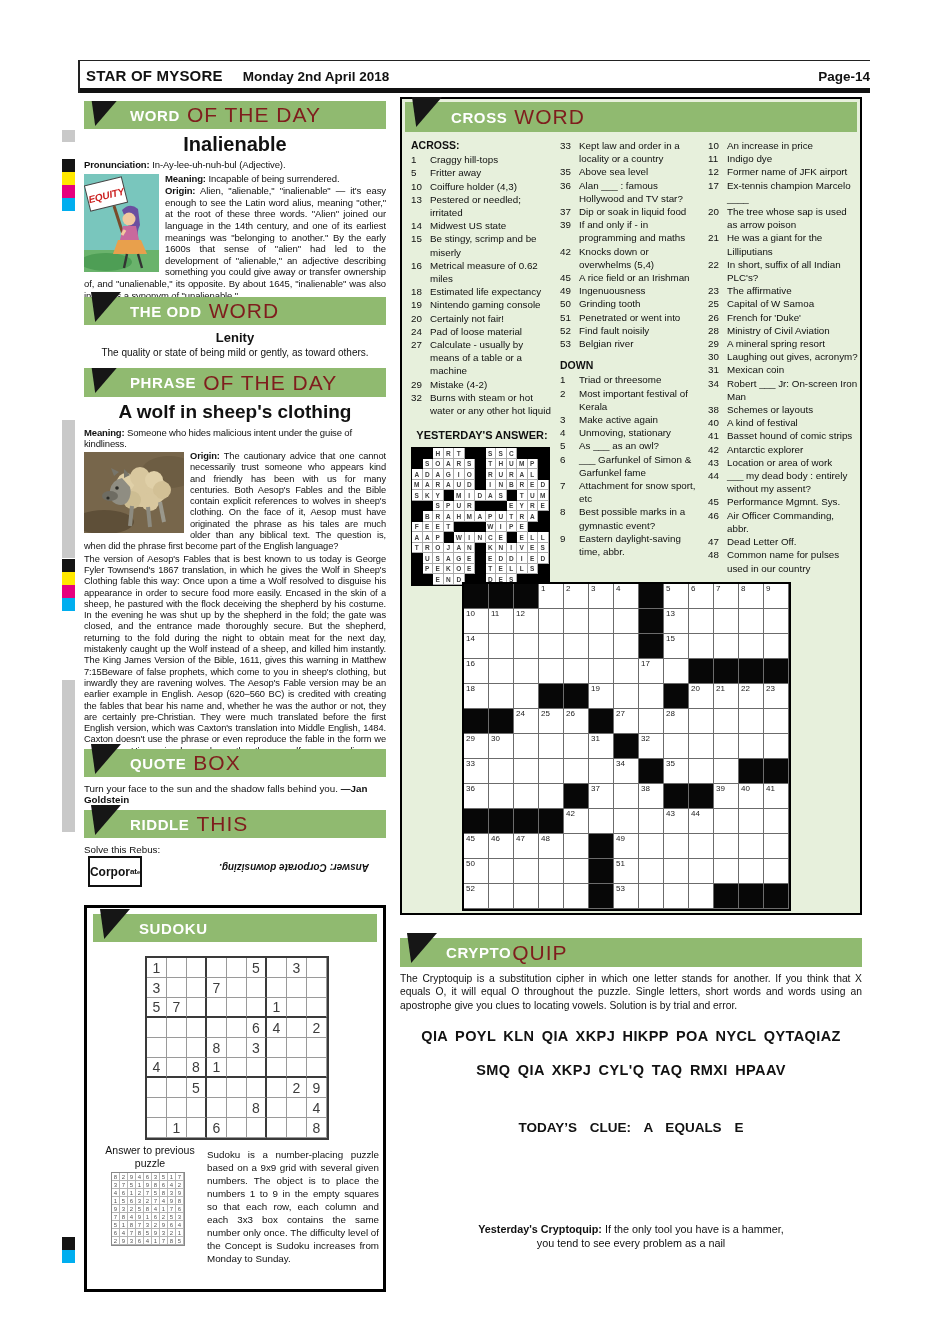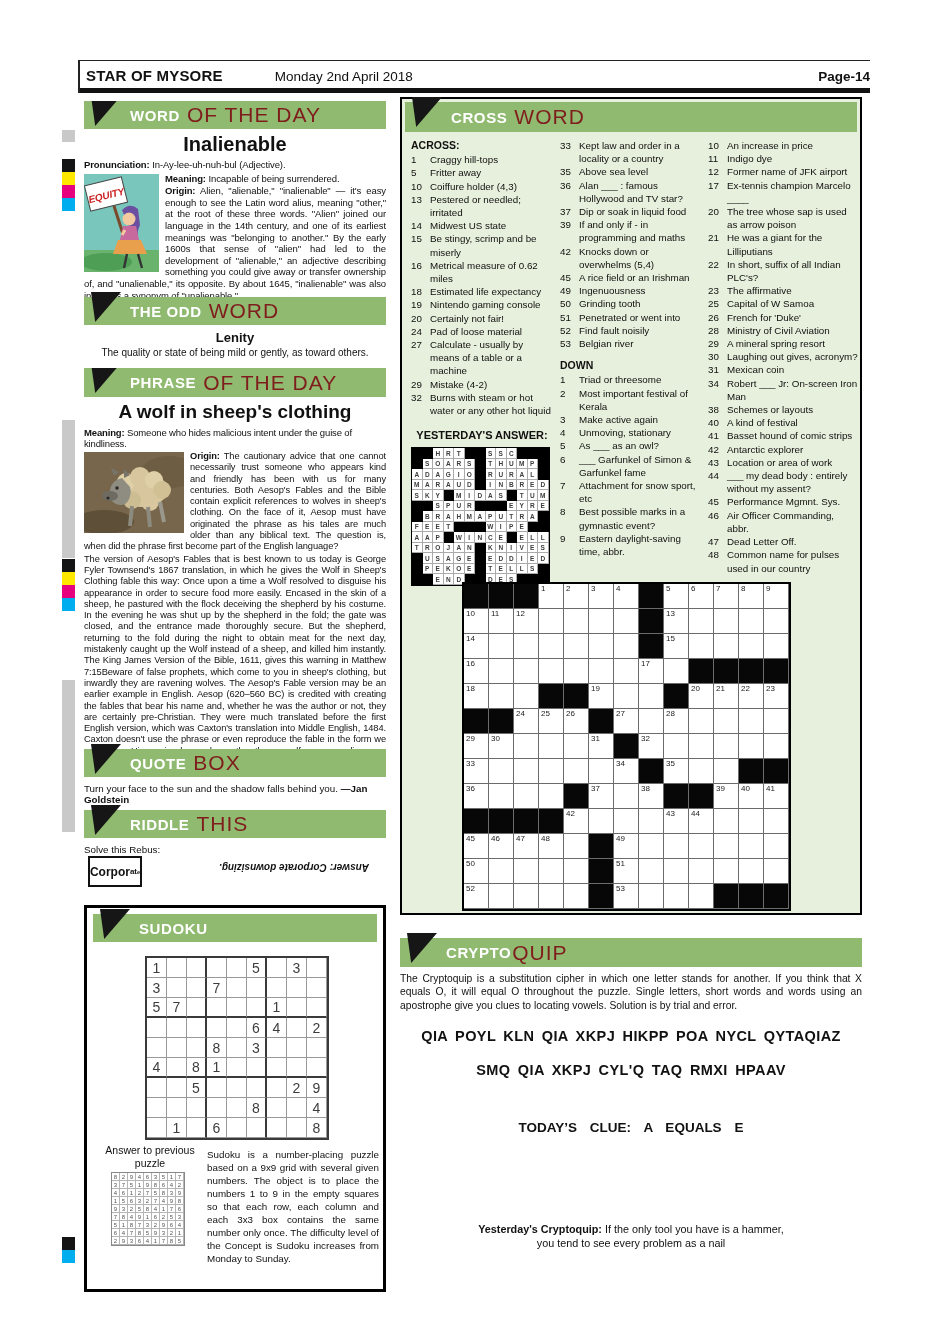--- a/index.html
+++ b/index.html
@@ -9,21 +9,21 @@
   
   .mark{position:absolute;left:62px;width:13px;}
   .m-gray{background:#c9c9c9;}.m-black{background:#141414;}
   .m-yellow{background:#ffe800;}.m-magenta{background:#e6007e;}.m-cyan{background:#00aeef;}
 
   
   .masthead{position:absolute;left:78px;top:60px;width:790px;border-left:2px solid #222;}
   .mh-rule-top{height:0;border-top:1.5px solid #222;}
   .mh-row{display:flex;align-items:baseline;padding:6px 0 4px 6px;}
   .mh-pub{font-size:15px;font-weight:bold;letter-spacing:.2px;}
-  .mh-date{font-size:13.5px;font-weight:normal;margin-left:52px;}
+  .mh-date{font-size:13.5px;font-weight:bold;margin-left:20px;}
   .mh-page{margin-left:auto;font-size:13.5px;font-weight:bold;}
   .mh-rule-bottom{height:5px;background:#111;}
 
   
   .bar{position:relative;background:#90ba70;height:28px;display:flex;align-items:center;padding-left:46px;box-sizing:border-box;}
   .bar .tri{position:absolute;left:7px;top:-5px;width:30px;height:30px;background:#161616;
             clip-path:polygon(0 0,100% 0,14% 100%);}
   .bar .b1{font-weight:bold;color:#fff;font-size:15px;letter-spacing:.6px;}
   .bar .b2{color:#7f1d1d;font-size:21px;margin-left:7px;font-weight:normal;letter-spacing:1px;}
   .bar.joined .b2{margin-left:1px;}

